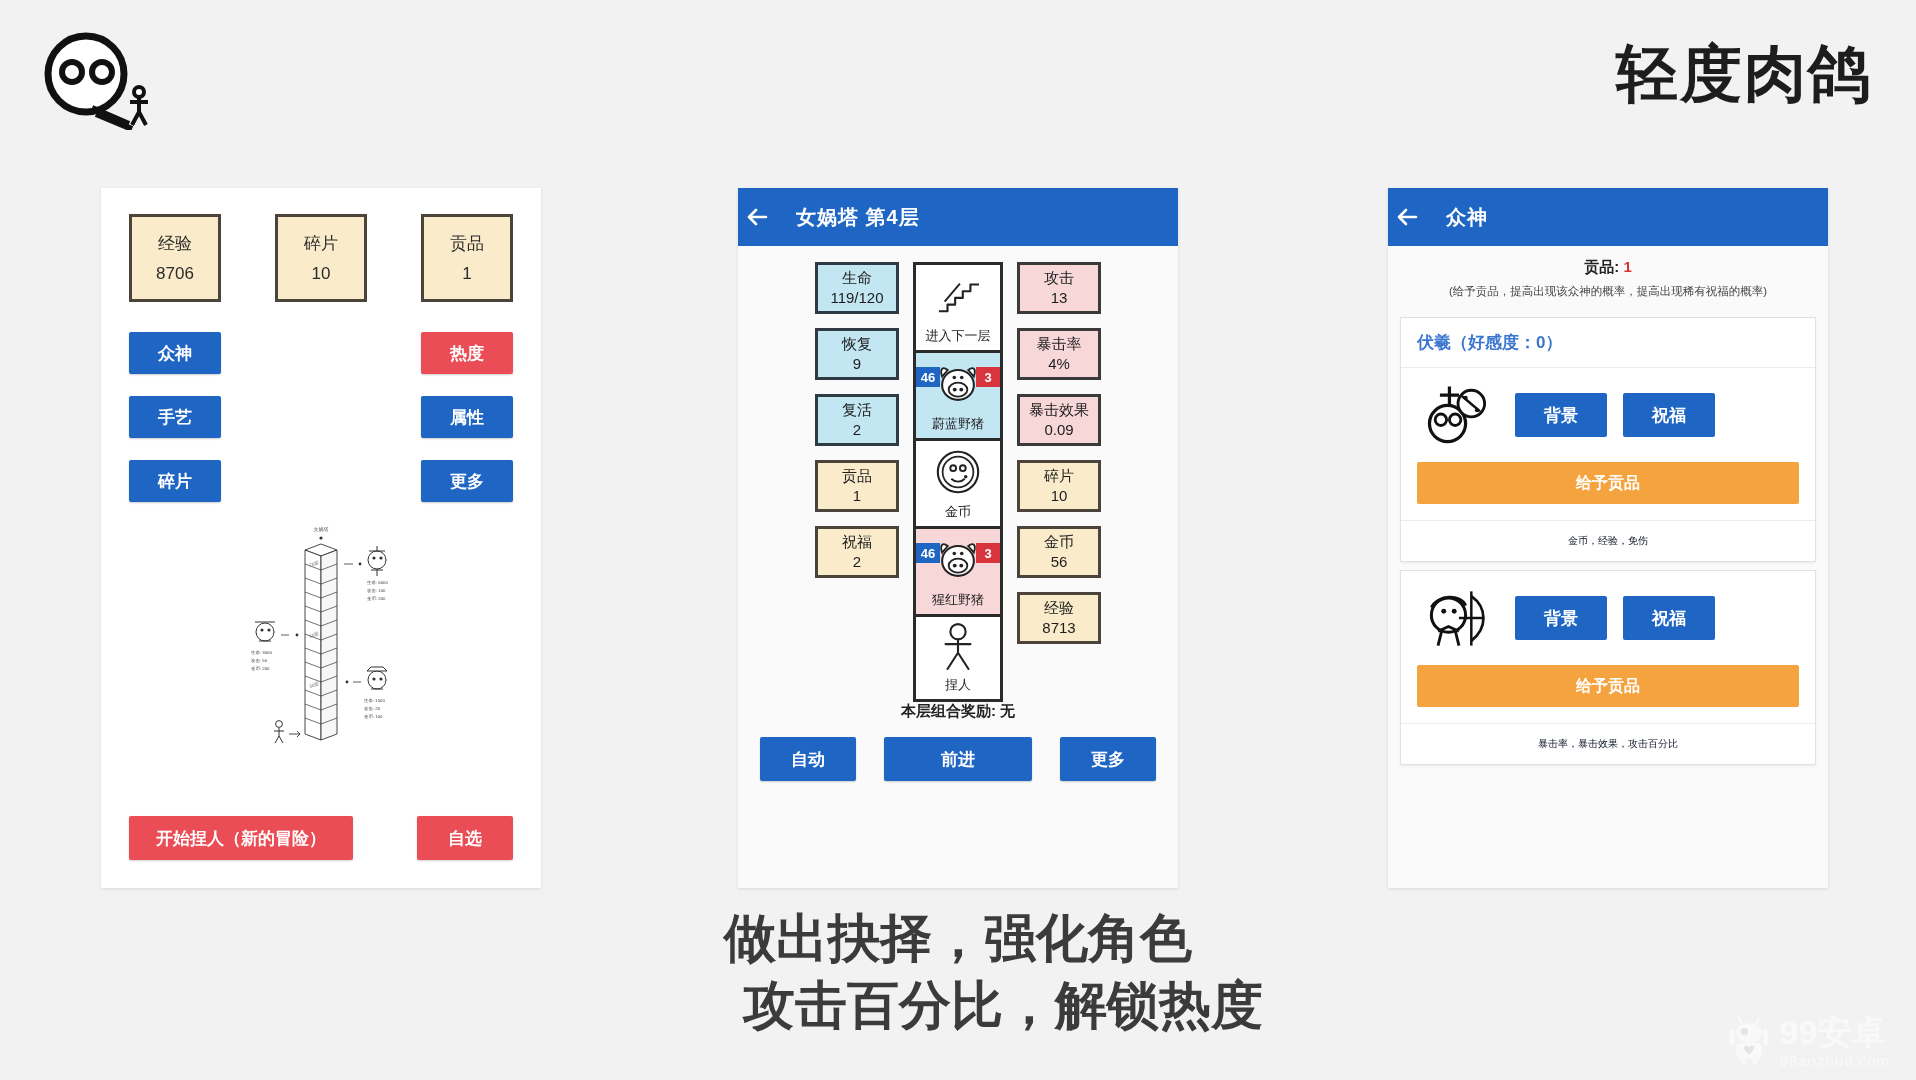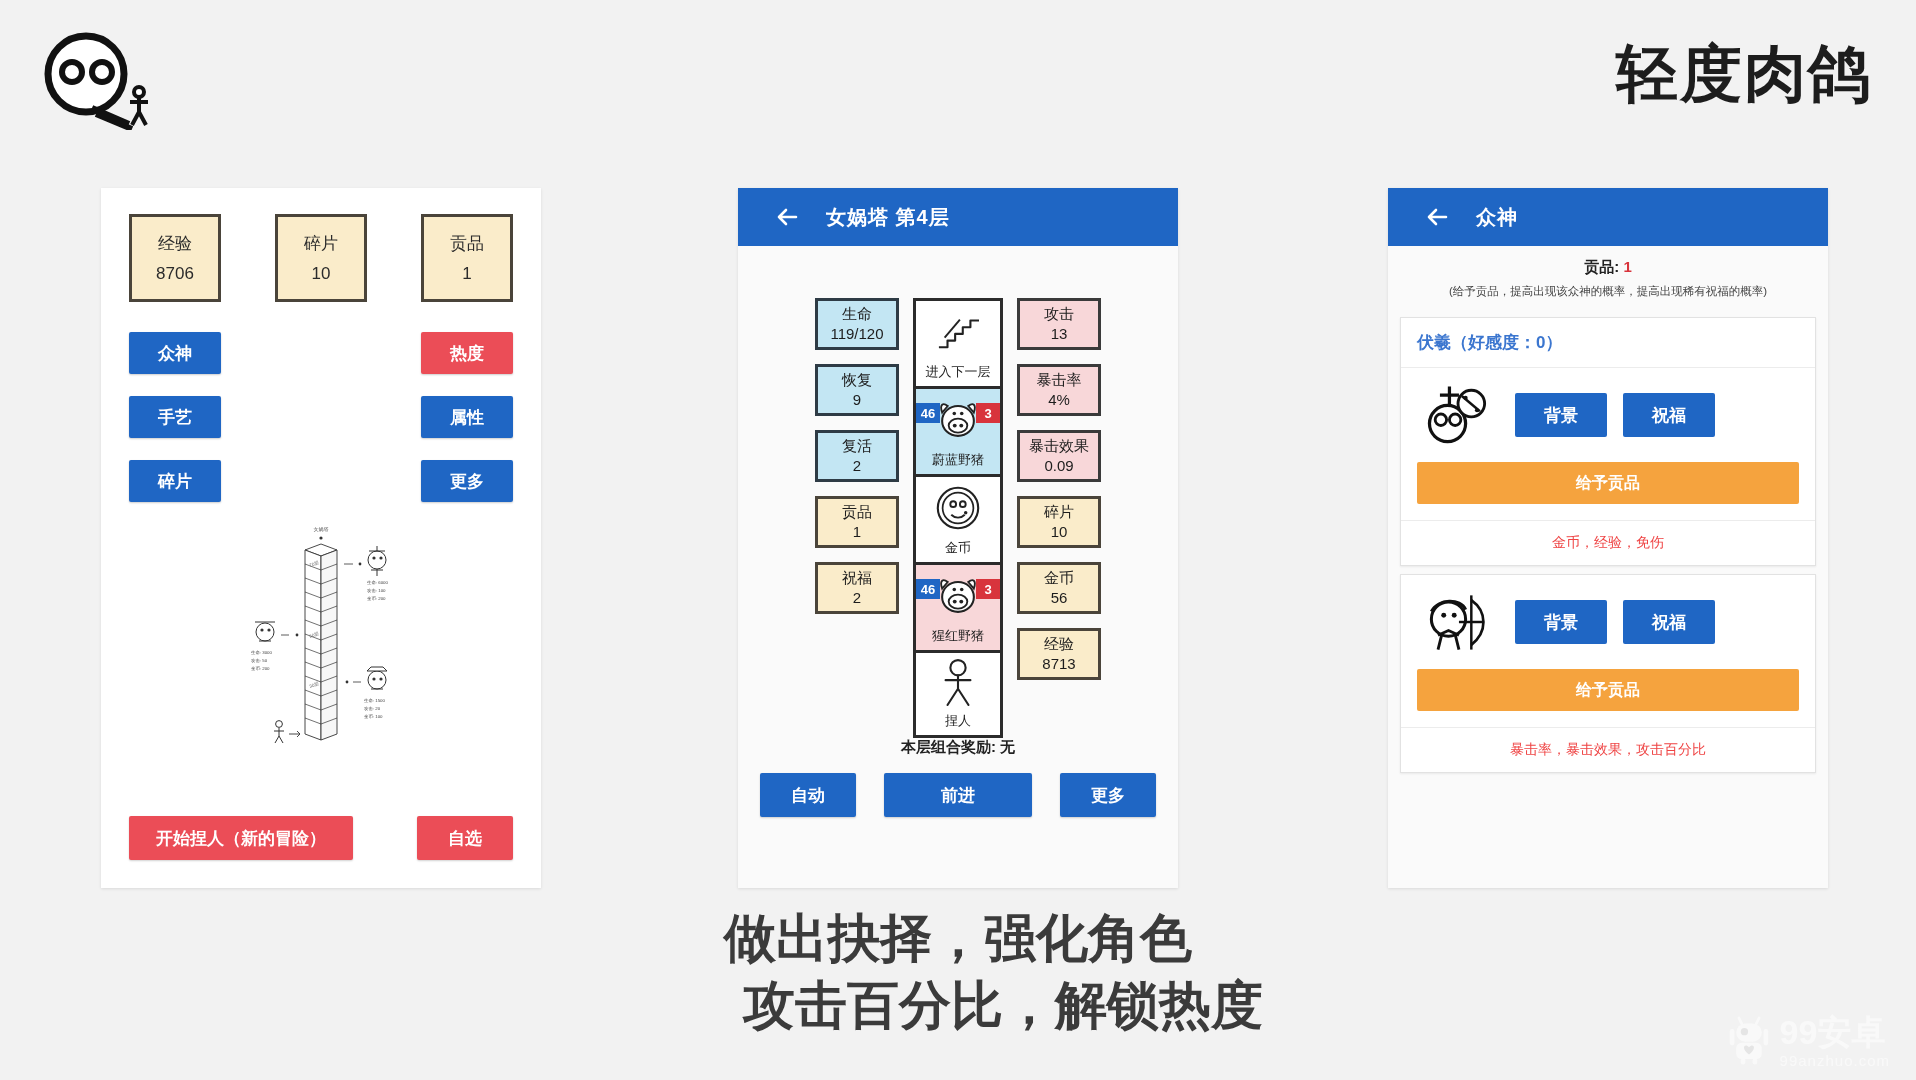--- a/index.html
+++ b/index.html
@@ -24,21 +24,21 @@
     width: 440px; height: 700px;
     background: #ffffff;
     box-shadow: 0 1px 3px rgba(0,0,0,.10);
   }
   #phone-1 { left: 101px; }
   #phone-2 { left: 738px; background: #fafafa; }
   #phone-3 { left: 1388px; background: #fafafa; }
 
   .appbar {
     height: 58px; background: #1f66c4;
-    display: flex; align-items: center; gap: 26px; padding: 0 36px;
+    display: flex; align-items: center; gap: 26px; padding: 0 6px;
   }
   .appbar .back { width: 26px; height: 26px; flex: 0 0 auto; }
   .appbar .title { color: #fff; font-size: 20px; font-weight: 600; letter-spacing: 1px; }
 
   
   .p1-body { padding: 26px 28px 0 28px; }
   .stat-row { display: flex; justify-content: space-between; }
   .stat-box {
     width: 92px; height: 88px; background: #faecca; border: 3px solid #4a443a;
     display: flex; flex-direction: column; align-items: center; justify-content: center;
@@ -68,21 +68,21 @@
     height: 44px; border: none; border-radius: 2px; background: #eb4d57;
     color: #fff; font-size: 17px; font-weight: 600; font-family: inherit;
     display: flex; align-items: center; justify-content: center; cursor: pointer;
     box-shadow: 0 1px 2px rgba(0,0,0,.18);
   }
   .rbtn.main { width: 224px; }
   .rbtn.alt  { width: 96px; }
 
   
   .p2-body { padding: 16px 18px 0 18px; display: flex; gap: 14px; justify-content: center; }
-  .col { display: flex; flex-direction: column; gap: 14px; margin-top: 36px; }
+  .col { display: flex; flex-direction: column; gap: 14px; }
   .col.center { gap: 0; }
   .cell {
     width: 84px; height: 52px; border: 3px solid #3a3a3a;
     display: flex; flex-direction: column; align-items: center; justify-content: center;
     gap: 4px; font-size: 15px; color: #1d1d1d; line-height: 1.1;
   }
   .cell.blue { background: #c3e6f3; border-color: #2e3b45; }
   .cell.pink { background: #f8d7d9; border-color: #3a3a3a; }
   .cell.cream { background: #faecca; border-color: #4a443a; }
   .cell .v { font-size: 15px; }
@@ -143,21 +143,21 @@
     width: 92px; height: 44px; border: none; border-radius: 2px; background: #1f66c4;
     color: #fff; font-size: 17px; font-weight: 600; font-family: inherit;
     display: flex; align-items: center; justify-content: center; cursor: pointer;
   }
   .obtn {
     margin-top: 14px; width: 100%; height: 42px; border: none; border-radius: 2px;
     background: #f5a33e; color: #fff; font-size: 16px; font-weight: 600;
     font-family: inherit; display: flex; align-items: center; justify-content: center;
     cursor: pointer;
   }
-  .god-foot { padding: 13px 10px; text-align: center; font-size: 14px; color: #ef4444; }
+  .god-foot { padding: 13px 10px; text-align: center; font-size: 10px; color: #0f172a; }
 
   
   .caption {
     position: absolute; left: 0; top: 905px; width: 1916px;
     text-align: center; color: #3b3b3b; font-size: 52px;
     font-weight: 700; line-height: 1.28;
   }
   .caption .l2 { display: block; padding-left: 90px; }
   .watermark {
     position: absolute; right: 26px; bottom: 10px;

